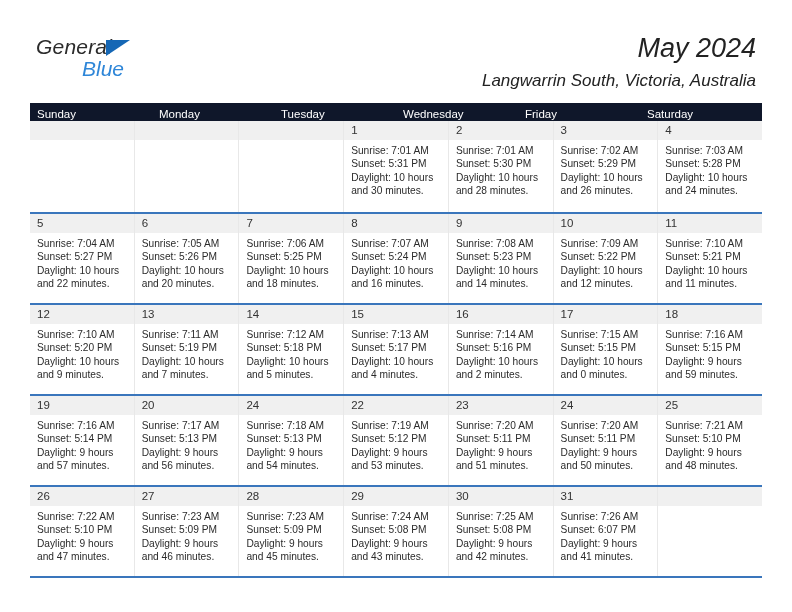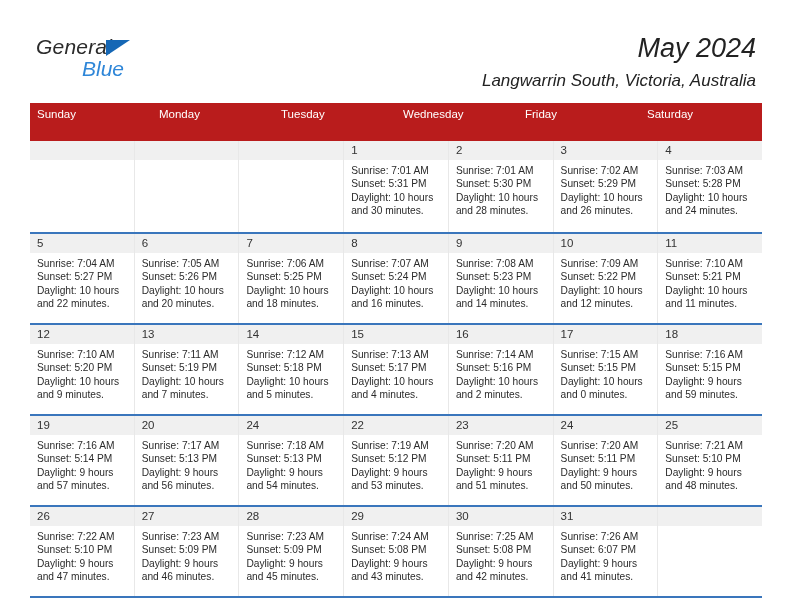--- a/index.html
+++ b/index.html
@@ -89,22 +89,22 @@
 
   
   .calendar {
     position: absolute;
     left: 30px;
     top: 103px;
     width: 732px;
   }
   .weekday-row {
     display: flex;
-    background: #b91c1c;
-    height: 38px;
+    background: #0f172a;
+    height: 18px;
   }
   .weekday {
     flex: 1 1 0;
     color: #ffffff;
     font-size: 11.5px;
     line-height: 22px;
     padding-left: 7px;
     box-sizing: border-box;
     white-space: nowrap;
   }

